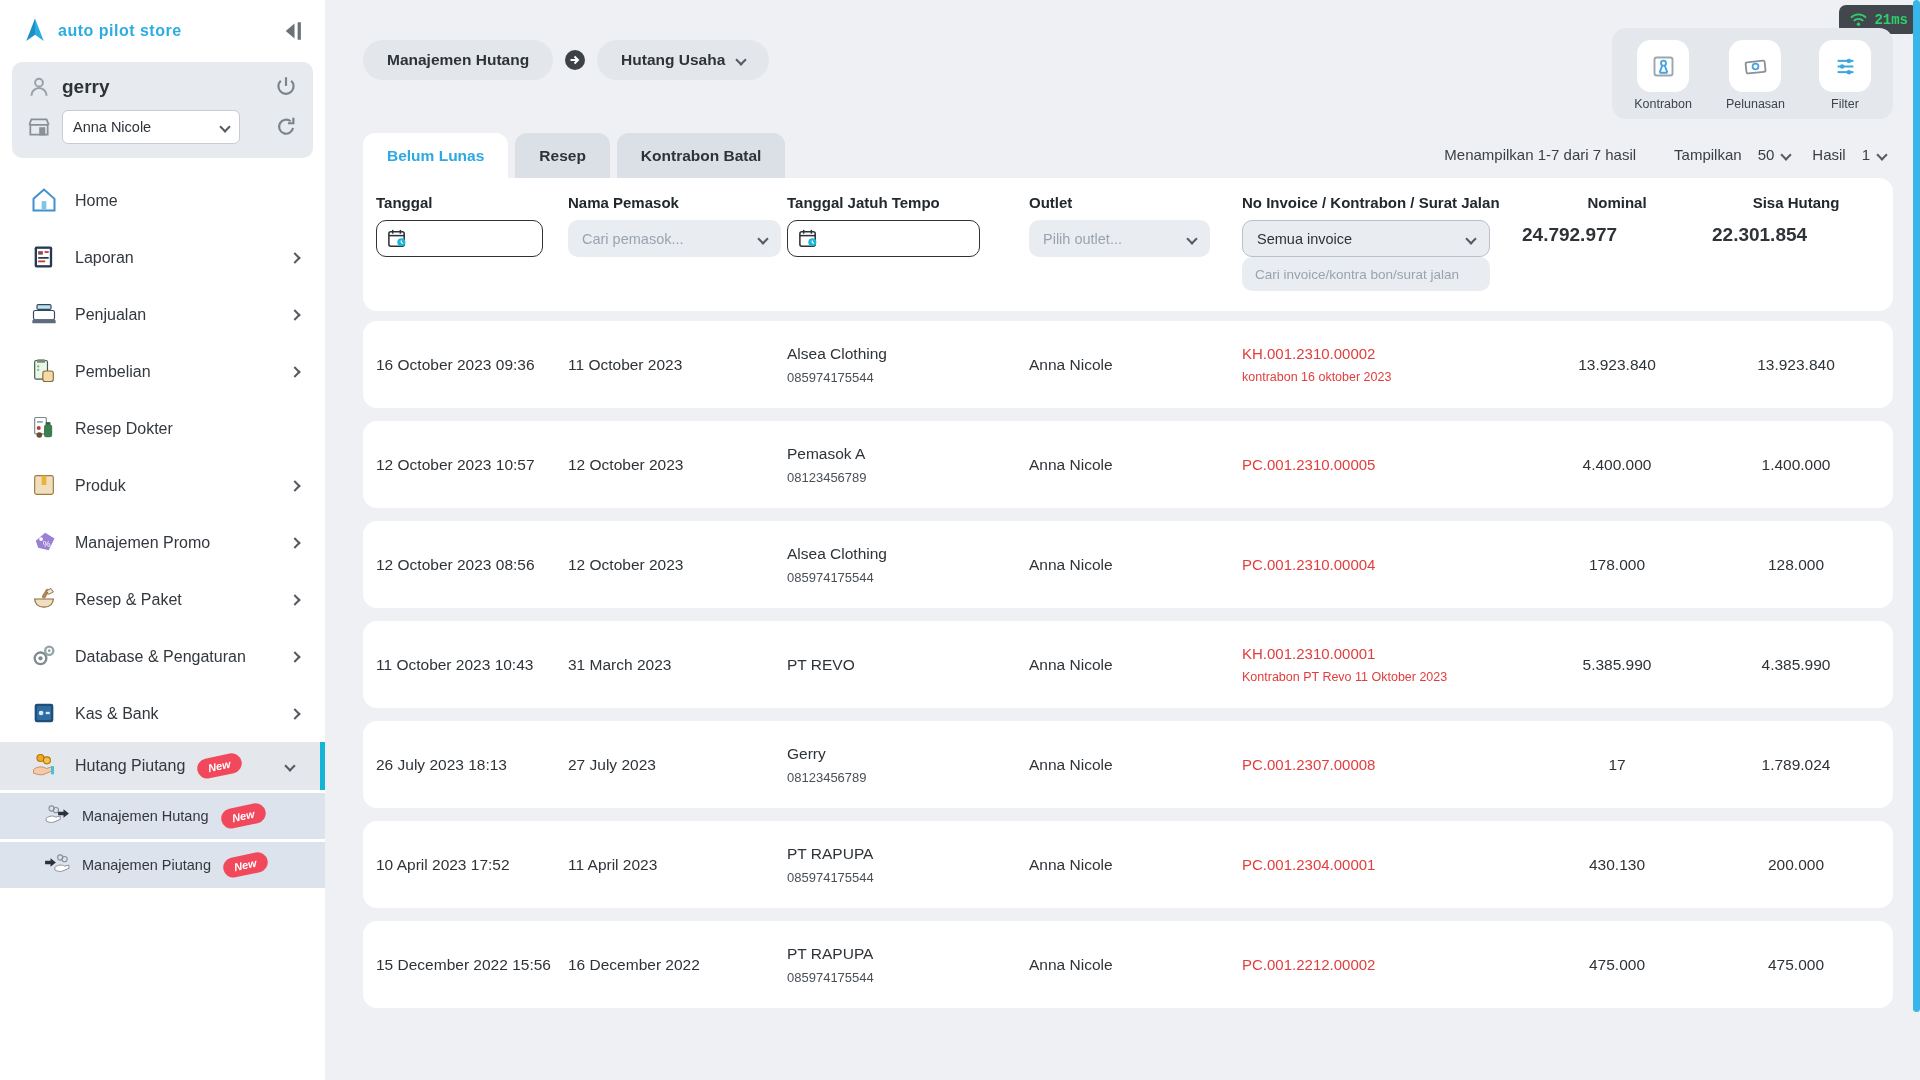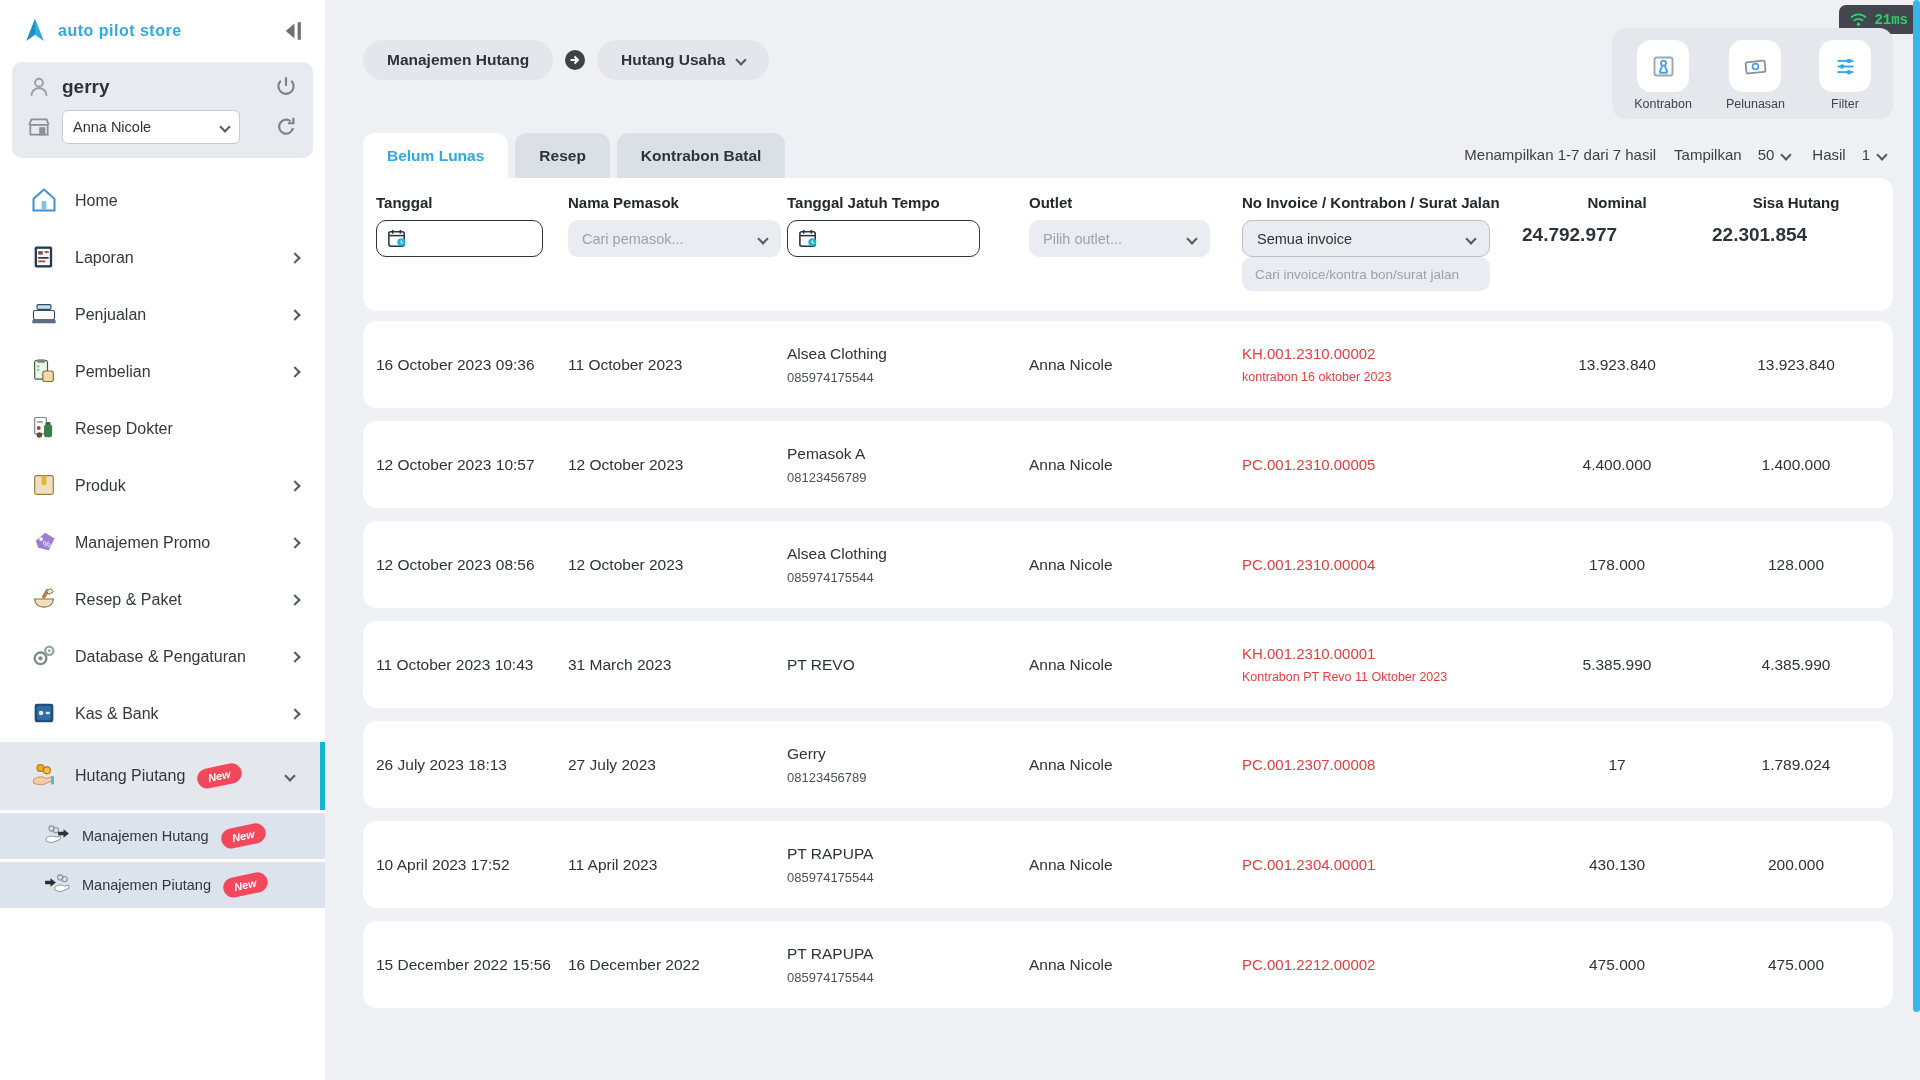--- a/index.html
+++ b/index.html
@@ -20,21 +20,21 @@
   .user-row2 { display:flex; align-items:center; margin-top:10px; }
   .outlet-select { background:#fff; border:1px solid #c6ccd4; border-radius:6px; height:34px; width:178px;
                    display:flex; align-items:center; padding:0 10px; margin-left:10px; font-size:14.5px; cursor:pointer; }
   .outlet-select .chev { margin-left:auto; }
   .refresh-btn { margin-left:auto; cursor:pointer; }
 
   .menu { margin-top:14px; }
   .menu-item { height:57px; display:flex; align-items:center; padding-left:30px; position:relative; cursor:pointer; font-size:16px; color:#33383e; }
   .menu-item .mi-icon { width:30px; height:30px; margin-right:15px; flex:0 0 30px; }
   .menu-item .chev-right { position:absolute; right:26px; }
-  .menu-item.active { background:#e4e7ec; height:68px; border-right:5px solid #14b4d6; }
+  .menu-item.active { background:#e4e7ec; height:48px; border-right:5px solid #14b4d6; }
   .submenu-item { height:46px; background:#dce3ec; display:flex; align-items:center; padding-left:44px; margin-top:3px; cursor:pointer; font-size:14.5px; color:#33383e; }
   .submenu-item .mi-icon { width:28px; height:28px; margin-right:10px; }
 
   .new-badge { background:#f1485c; color:#fff; font-size:11px; font-weight:bold; font-style:italic;
                padding:4px 11px; border-radius:12px; display:inline-block; transform:rotate(-12deg); margin-left:12px; }
 
   .chev { width:8px; height:8px; border-right:2px solid #555b61; border-bottom:2px solid #555b61; display:inline-block; }
   .chev.down { transform:rotate(45deg); }
   .chev.right { transform:rotate(-45deg); }
 
@@ -56,21 +56,21 @@
   .action-btn { display:flex; flex-direction:column; align-items:center; cursor:pointer; }
   .action-sq { width:52px; height:52px; background:#fff; border-radius:14px; display:flex; align-items:center; justify-content:center; }
   .action-label { font-size:12.5px; color:#3f454b; margin-top:5px; }
 
   .tabs-row { position:absolute; left:38px; top:133px; display:flex; gap:7px; }
   .tab { height:45px; padding:8px 24px; display:flex; align-items:center; font-size:15.5px; font-weight:bold;
          border-radius:12px 12px 0 0; background:#dbdfe6; color:#2e3338; cursor:pointer; }
   .tab.active { background:#ffffff; color:#2ba9e1; }
 
   .meta-row { position:absolute; right:34px; top:146px; display:flex; align-items:center; font-size:15px; color:#3a3f45; }
-  .meta-row .showing { margin-right:18px; }
+  .meta-row .showing { margin-right:38px; }
   .meta-row .lbl { margin-right:16px; }
   .meta-sel { display:flex; align-items:center; margin-right:22px; cursor:pointer; }
   .meta-sel b { font-weight:normal; font-size:15px; margin-right:8px; }
 
   .panel { position:absolute; left:38px; top:178px; width:1530px; height:133px; background:#fff;
            border-radius:0 14px 14px 14px; padding:16px 11px 0 13px; }
   .grid-cols { display:grid; grid-template-columns:192px 219px 242px 213px 280px 190px 168px; }
   .col-head { font-size:15px; font-weight:bold; color:#23282d; }
   .col-head.center { text-align:center; }
   .ctrl { margin-top:9px; }

